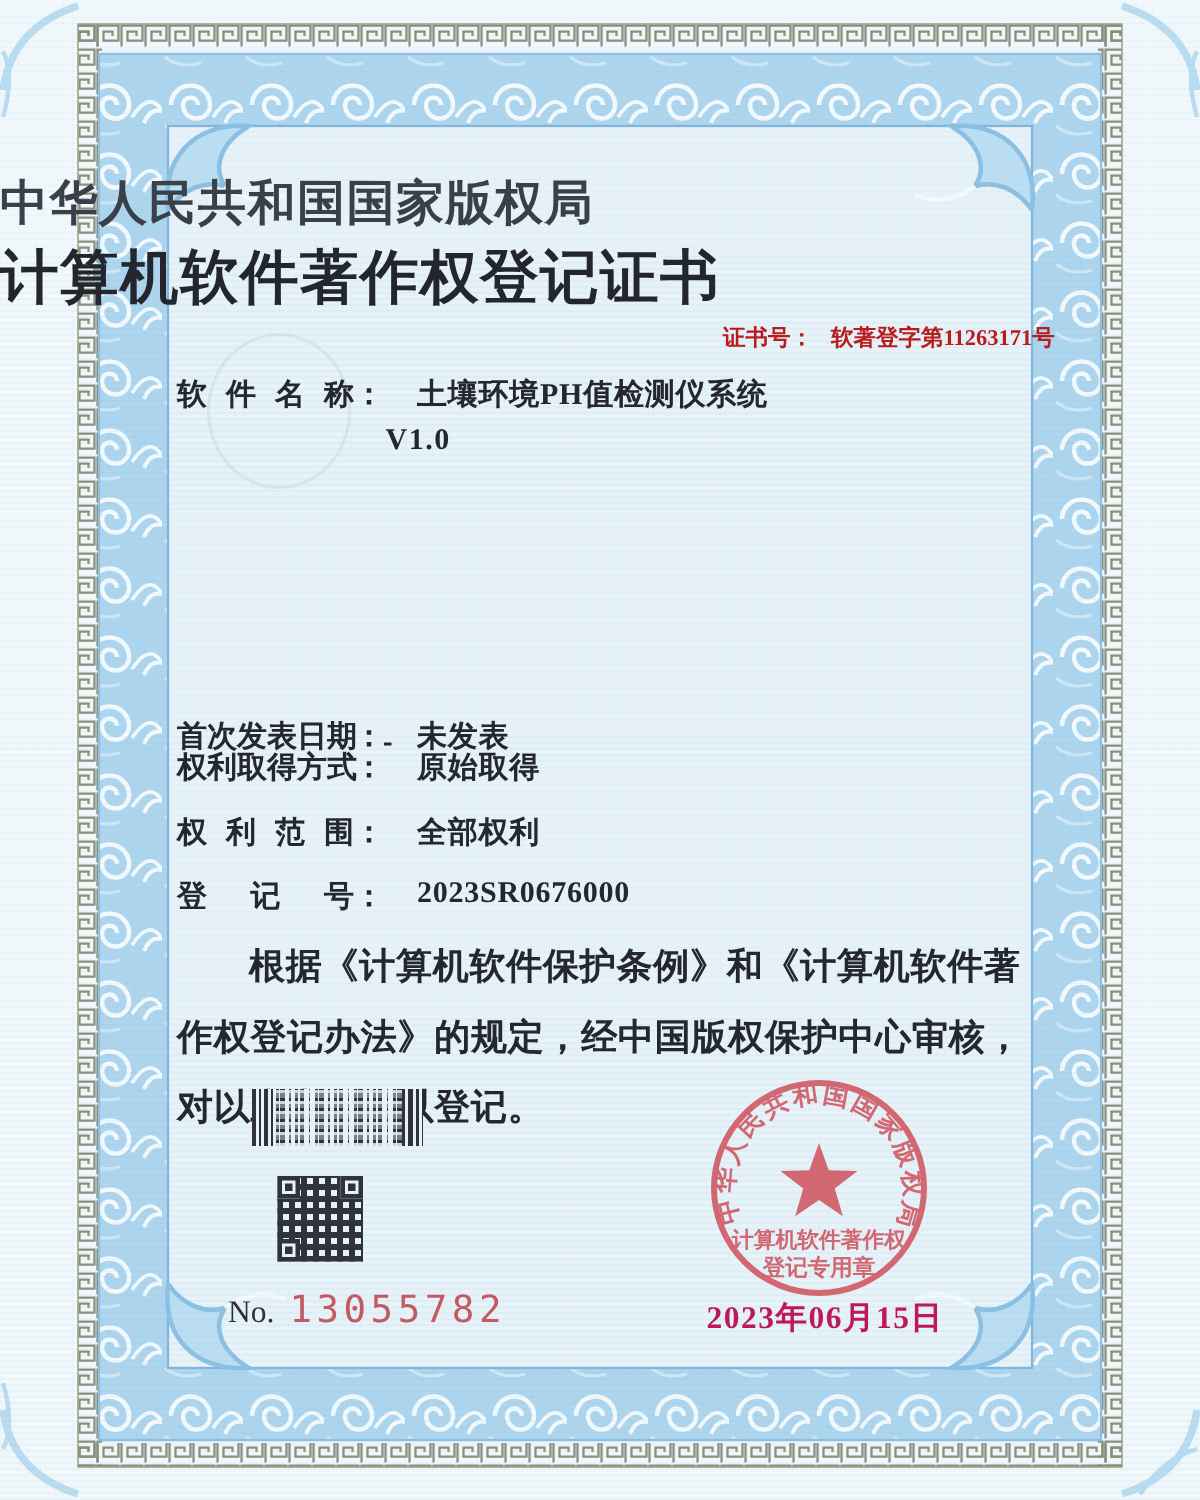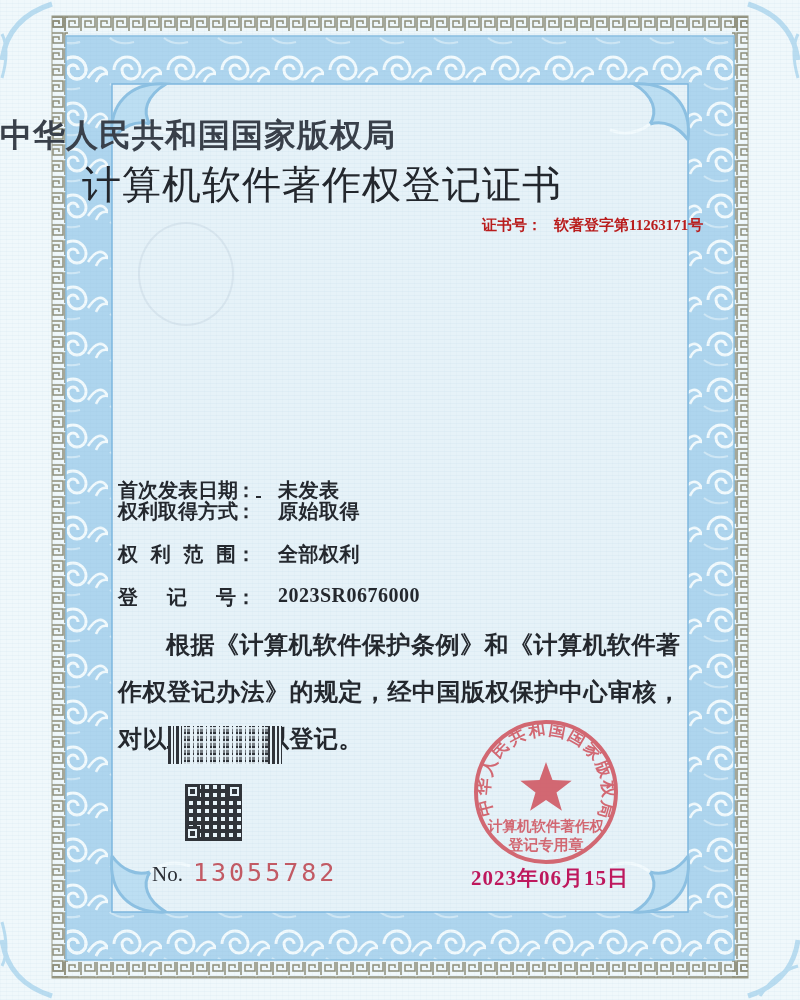--- a/index.html
+++ b/index.html
@@ -24,22 +24,22 @@
   .border-art{position:absolute;left:0;top:0;}
   .watermark{
     position:absolute;left:138px;top:222px;width:92px;height:100px;
     border:2px solid rgba(120,150,170,.13);border-radius:50%;
   }
   .issuer{
     top:0;position:absolute;left:0;width:800px;
     font-size:32px;font-weight:700;color:#39404a;letter-spacing:1px;
   }
   .main-title{
-    position:absolute;left:0;top:44px;width:644px;text-align:center;
-    font-size:39px;font-weight:400;color:#23272d;letter-spacing:1px;
+    position:absolute;left:0;top:44px;width:644px;
+    font-size:39px;font-weight:700;color:#23272d;letter-spacing:1px;
   }
   .cert-no{
     position:absolute;left:482px;top:216px;
     font-size:15px;font-weight:700;color:#b91c1c;white-space:nowrap;
   }
   .cert-no .v{margin-left:12px;}
   .field{
     position:absolute;left:118px;white-space:nowrap;color:#24282e;
     font-weight:700;font-size:20px;
   }
@@ -179,20 +179,25 @@
 
   <div style="position:absolute;left:0;top:114px;width:800px;">
     <div class="issuer">中华人民共和国国家版权局</div>
     <div class="main-title">计算机软件著作权登记证书</div>
   </div>
 
   <div class="cert-no">
     <span>证书号：</span><span class="v">软著登字第11263171号</span>
   </div>
 
+  <div class="field" style="top:249px;">
+    <span class="flabel">软件名称</span><span class="fcolon">：</span>
+    <span class="fvalue">土壤环境PH值检测仪系统</span>
+    <div class="fvalue2">V1.0</div>
+  </div>
 
 
 
   <div class="field" style="top:477px;text-decoration:underline;">
     <span class="flabel">首次发表日期</span><span class="fcolon">：</span>
     <span class="fvalue">未发表</span>
   </div>
 
   <div class="field" style="top:498px;">
     <span class="flabel">权利取得方式</span><span class="fcolon">：</span>

